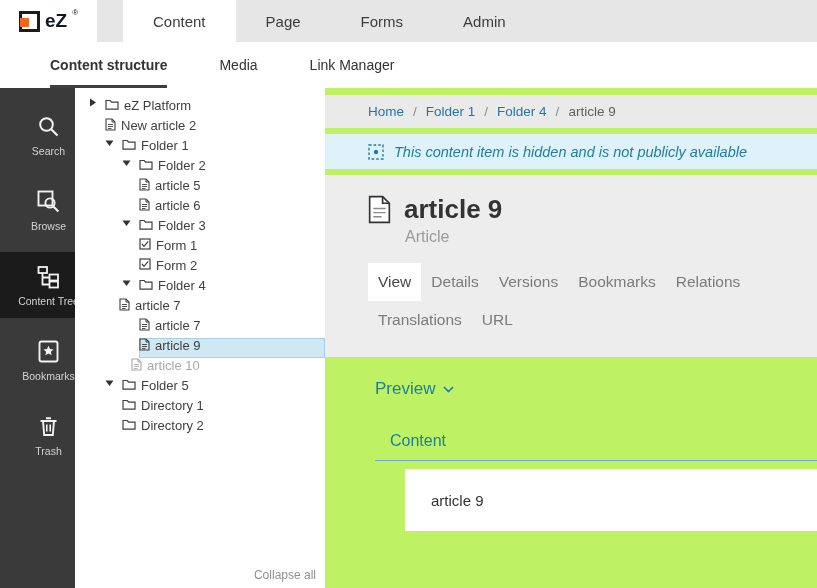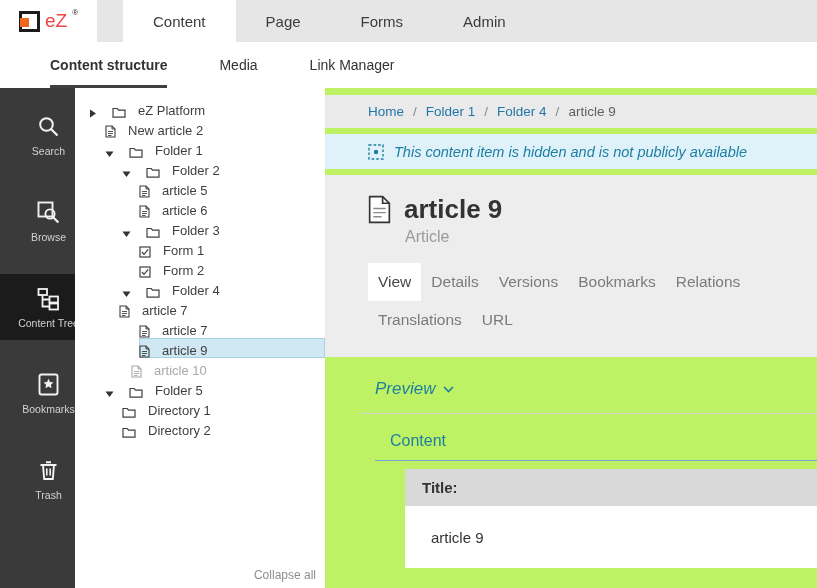--- a/index.html
+++ b/index.html
@@ -4,42 +4,42 @@
 <style>
   * { box-sizing: border-box; margin: 0; padding: 0; }
   body { font-family: "Liberation Sans", "DejaVu Sans", sans-serif; background: #fff; }
   .page { position: relative; width: 817px; height: 588px; overflow: hidden; background: #fff; }
 
   
   .topbar { position: absolute; top: 0; left: 0; right: 0; height: 42px; background: #e6e6e6; display: flex; align-items: stretch; }
   .logo { width: 97px; background: #fff; display: flex; align-items: center; justify-content: center; gap: 5px; cursor: pointer; }
   .logo-box { width: 21px; height: 21px; border: 3px solid #1c1c1c; position: relative; display: inline-block; flex: none; }
   .logo-orange { position: absolute; left: -2px; top: 4px; width: 9px; height: 9px; background: var(--accent, #f0681e); }
-  .logo-text { font-size: 19px; font-weight: normal; color: #ef4444; }
+  .logo-text { font-size: 19px; font-weight: bold; color: #0f172a; }
   .logo-reg { font-size: 8px; color: #1c1c1c; align-self: flex-start; margin-top: 8px; }
   .top-tabs { display: flex; align-items: stretch; margin-left: 26px; }
   .top-tab { display: flex; align-items: center; padding: 0 30px; font-size: 15px; color: #3c3c3c; cursor: pointer; }
   .top-tab.active { background: #fff; }
 
   
   .secondary-nav { position: absolute; top: 42px; left: 0; right: 0; height: 46px; background: #fff; display: flex; align-items: stretch; padding-left: 50px; gap: 52px; }
   .sec-item { display: flex; align-items: center; font-size: 14px; color: #333; cursor: pointer; border-bottom: 3px solid transparent; padding-top: 3px; }
   .sec-item.active { font-weight: bold; border-bottom-color: #3f3f3f; }
 
   
-  .sidebar { position: absolute; top: 88px; left: 0; bottom: 0; width: 97px; background: #3a3a3a; padding-top: 14px; display: flex; flex-direction: column; gap: 20px; }
+  .sidebar { position: absolute; top: 88px; left: 0; bottom: 0; width: 97px; background: #3a3a3a; padding-top: 14px; display: flex; flex-direction: column; gap: 9px; }
   .side-item { display: flex; flex-direction: column; align-items: center; gap: 6px; padding: 11px 2px; cursor: pointer; }
   .side-item.active { background: #1b1b1b; }
   .s-icon { height: 26px; display: flex; align-items: center; color: #f2f2f2; }
   .side-label { font-size: 10.5px; color: #d2d2d2; text-align: center; }
 
   
   .tree-panel { position: absolute; left: 75px; top: 88px; bottom: 0; width: 250px; background: #fff; padding-top: 10px; }
   .tree-row { display: flex; height: 20px; cursor: pointer; }
-  .tree-node { flex: 1; display: flex; align-items: flex-end; gap: 12px; font-size: 13px; color: #3f3f3f; }
+  .tree-node { flex: 1; display: flex; align-items: flex-start; gap: 5px; font-size: 13px; color: #3f3f3f; }
   .tree-node.selected { background: var(--sel, #cfe8f4); box-shadow: inset 0 0 0 1px #a9cfe3; }
   .tree-node.hidden-item { color: #a8a8a8; }
   .caret { width: 12px; display: flex; flex: none; color: #333; }
   .t-icon { flex: none; display: flex; align-items: center; }
   .t-label { white-space: nowrap; }
   .collapse-all { position: absolute; right: 9px; bottom: 6px; font-size: 12px; color: #8f8f8f; cursor: pointer; }
 
   
   .main { position: absolute; left: 325px; top: 88px; right: 0; bottom: 0; background: #bef264; overflow: hidden; }
   .breadcrumb { margin-top: 7px; height: 33px; background: #eaeaea; display: flex; align-items: center; padding-left: 43px; gap: 9px; font-size: 13.5px; }
@@ -49,21 +49,21 @@
   .alert { margin-top: 6px; height: 35px; background: var(--alert-bg, #dff2fa); display: flex; align-items: center; padding-left: 43px; gap: 10px; color: var(--teal, #1e7ea1); }
   .alert-text { font-style: italic; font-size: 14.5px; }
   .header-region { margin-top: 6px; background: #ededed; padding: 19px 0 18px 43px; }
   .title-row { display: flex; align-items: center; gap: 13px; }
   .title-row h1 { font-size: 26px; color: #333; font-weight: bold; }
   .content-type { margin-left: 37px; margin-top: 3px; font-size: 16px; color: #9a9a9a; }
   .main-tabs { margin-top: 17px; display: flex; flex-wrap: wrap; }
   .tab { padding: 10px 10px; font-size: 15.5px; color: #7b7b7b; cursor: pointer; }
   .tab.active { background: #fff; color: #474747; }
   .preview-section { margin-left: 35px; padding: 22px 0 14px 15px; border-bottom: 1px solid #d4d4d4; }
-  .section-link { display: inline-flex; align-items: center; gap: 8px; color: var(--teal, #1e7ea1); font-size: 17px; cursor: pointer; font-style: italic; }
+  .section-link { display: inline-flex; align-items: center; gap: 8px; color: var(--teal, #1e7ea1); font-size: 17px; cursor: pointer; }
   .content-section { margin-left: 50px; padding: 18px 0 10px 15px; border-bottom: 1px solid #6fa9cf; color: var(--teal, #1e7ea1); font-size: 16px; }
   .fields-table { margin-left: 80px; margin-top: 8px; }
   .field-header { height: 37px; background: #d9d9d9; display: flex; align-items: center; padding-left: 17px; font-weight: bold; font-size: 15px; color: #333; }
   .field-value { height: 62px; display: flex; align-items: center; padding-left: 26px; font-size: 15px; color: #333; background: #fff; }
 </style>
 </head>
 <body>
 
 <div class="page">
 
@@ -415,18 +415,17 @@
             <svg width="11" height="7" viewBox="0 0 11 7">
                 <path d="M1 1l4.5 4.5L10 1" fill="none" stroke="currentColor" stroke-width="1.6"></path>
               </svg>
           </span>
         </span>
       </div>
       <div class="content-section">
         <span>Content</span>
       </div>
       <div class="fields-table">
-        <div class="field-header">Title:</div>
         <div class="field-value">article 9</div>
       </div>
     </div>
   </main>
 </div>
 
 </body></html>

